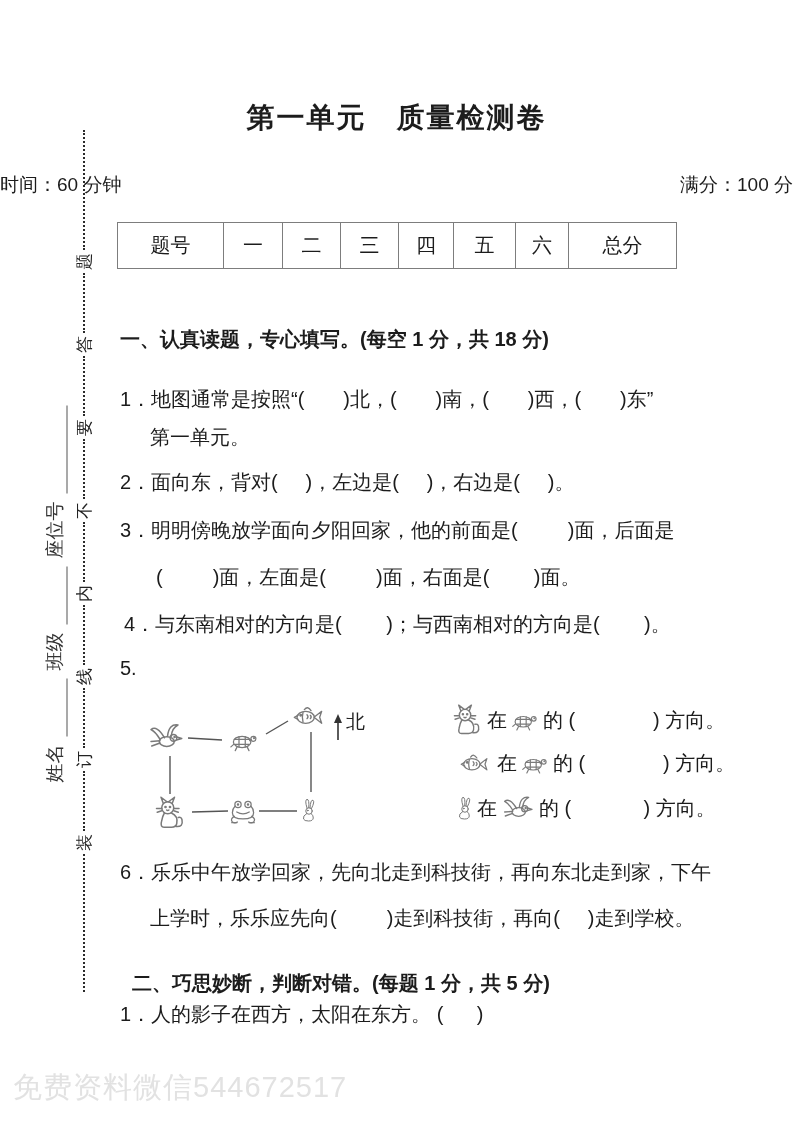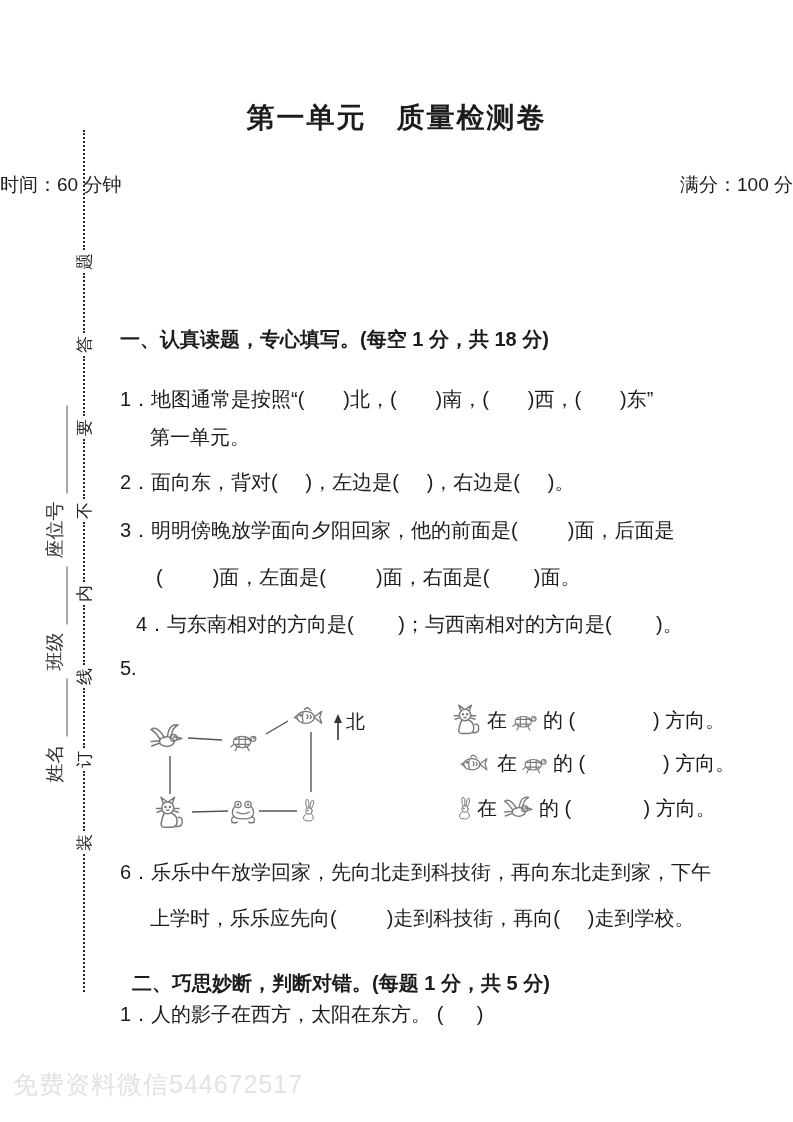--- a/index.html
+++ b/index.html
@@ -52,21 +52,21 @@
   .u{display:inline-block;height:20px;border-bottom:1.5px solid #555;margin:0 5px;}
   .u1{width:58px;} .u2{width:58px;} .u3{width:88px;}
   
   .q5line{
     position:absolute;left:453px;display:flex;align-items:center;
     font-size:20px;white-space:pre;
   }
   .mini{display:inline-block;vertical-align:middle;}
   
   .watermark{
-    left:13px;top:1068px;font-size:25px;color:#e2e2e2;letter-spacing:1px;white-space:pre;
+    left:13px;top:1068px;font-size:29px;color:#e2e2e2;letter-spacing:1px;white-space:pre;
   }
   svg text{font-family:"Liberation Sans","DejaVu Sans",sans-serif;}
 </style>
 </head>
 <body>
 
 <svg width="0" height="0" style="position:absolute" aria-hidden="true">
   <defs>
     <symbol id="sym-bird" viewBox="0 0 48 48">
       <g fill="none" stroke="#7a7a7a" stroke-width="2" stroke-linecap="round" stroke-linejoin="round">
@@ -178,30 +178,40 @@
     <col style="width:106px">
       <col style="width:59px">
       <col style="width:58px">
       <col style="width:58px">
     <col style="width:55px">
       <col style="width:62px">
       <col style="width:53px">
       <col style="width:108px">
   </colgroup>
   <tbody>
+      <tr class="r1">
+    <td>题号</td>
+    <td>一</td>
+    <td>二</td>
+    <td>三</td>
+    <td>四</td>
+    <td>五</td>
+    <td>六</td>
+    <td>总分</td>
+  </tr>
 </tbody>
   </table>
 
 <div class="abs tline bold" style="left:120px;top:327px;">一、认真读题，专心填写。(每空 1 分，共 18 分)</div>
 <div class="abs tline" style="left:120px;top:373px;margin-top:14px;">1．地图通常是按照“(       )北，(       )南，(       )西，(       )东”</div>
 <div class="abs tline" style="left:150px;top:425px;">第一单元。</div>
 <div class="abs tline" style="left:120px;top:470px;">2．面向东，背对(     )，左边是(     )，右边是(     )。</div>
 <div class="abs tline" style="left:120px;top:518px;">3．明明傍晚放学面向夕阳回家，他的前面是(         )面，后面是</div>
 <div class="abs tline" style="left:148px;top:565px;margin-left:8px;">(         )面，左面是(         )面，右面是(        )面。</div>
-<div class="abs tline" style="left:136px;top:612px;text-align:center;">4．与东南相对的方向是(        )；与西南相对的方向是(        )。</div>
+<div class="abs tline" style="left:124px;top:612px;text-align:center;">4．与东南相对的方向是(        )；与西南相对的方向是(        )。</div>
 <div class="abs tline" style="left:120px;top:656px;">5.</div>
 
 <svg class="abs" style="left:118px;top:688px;" width="270" height="160" viewBox="0 0 270 160">
   <g stroke="#555555" stroke-width="1.4">
     <line x1="70" y1="50" x2="104" y2="52"></line>
     <line x1="148" y1="46" x2="170" y2="33"></line>
     <line x1="193" y1="44" x2="193" y2="104"></line>
     <line x1="179" y1="123" x2="141" y2="123"></line>
     <line x1="110" y1="123" x2="74" y2="124"></line>
     <line x1="52" y1="106" x2="52" y2="68"></line>

